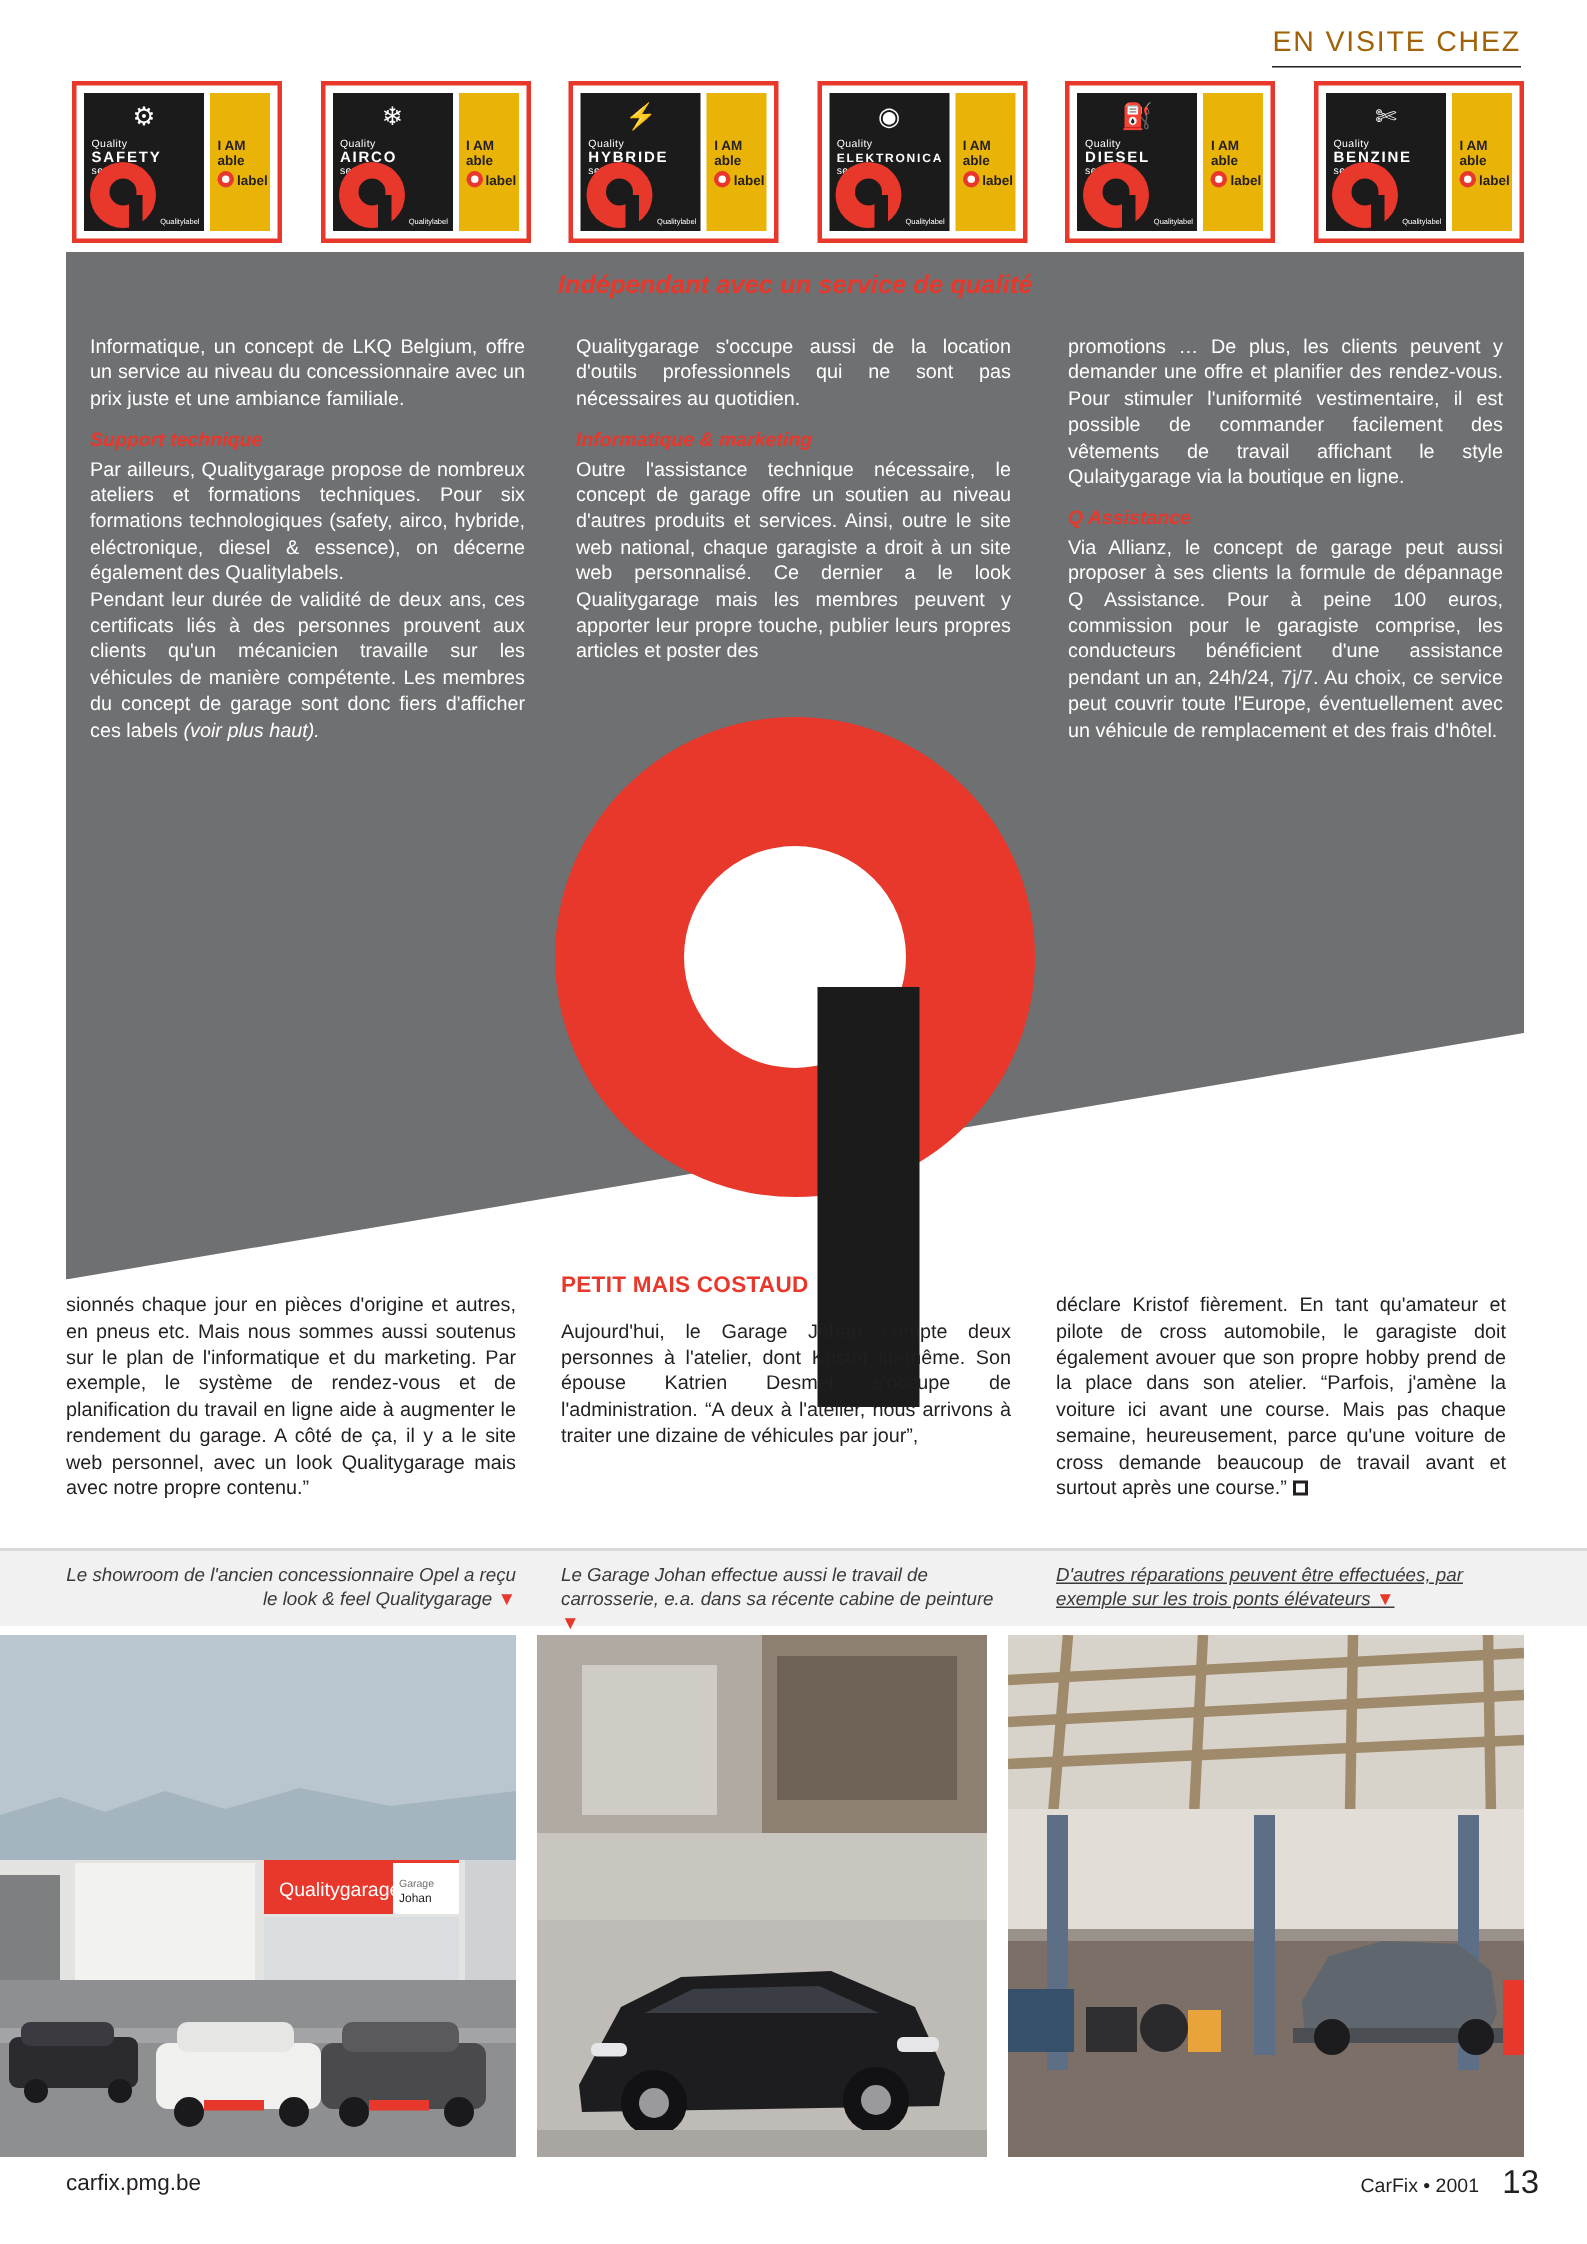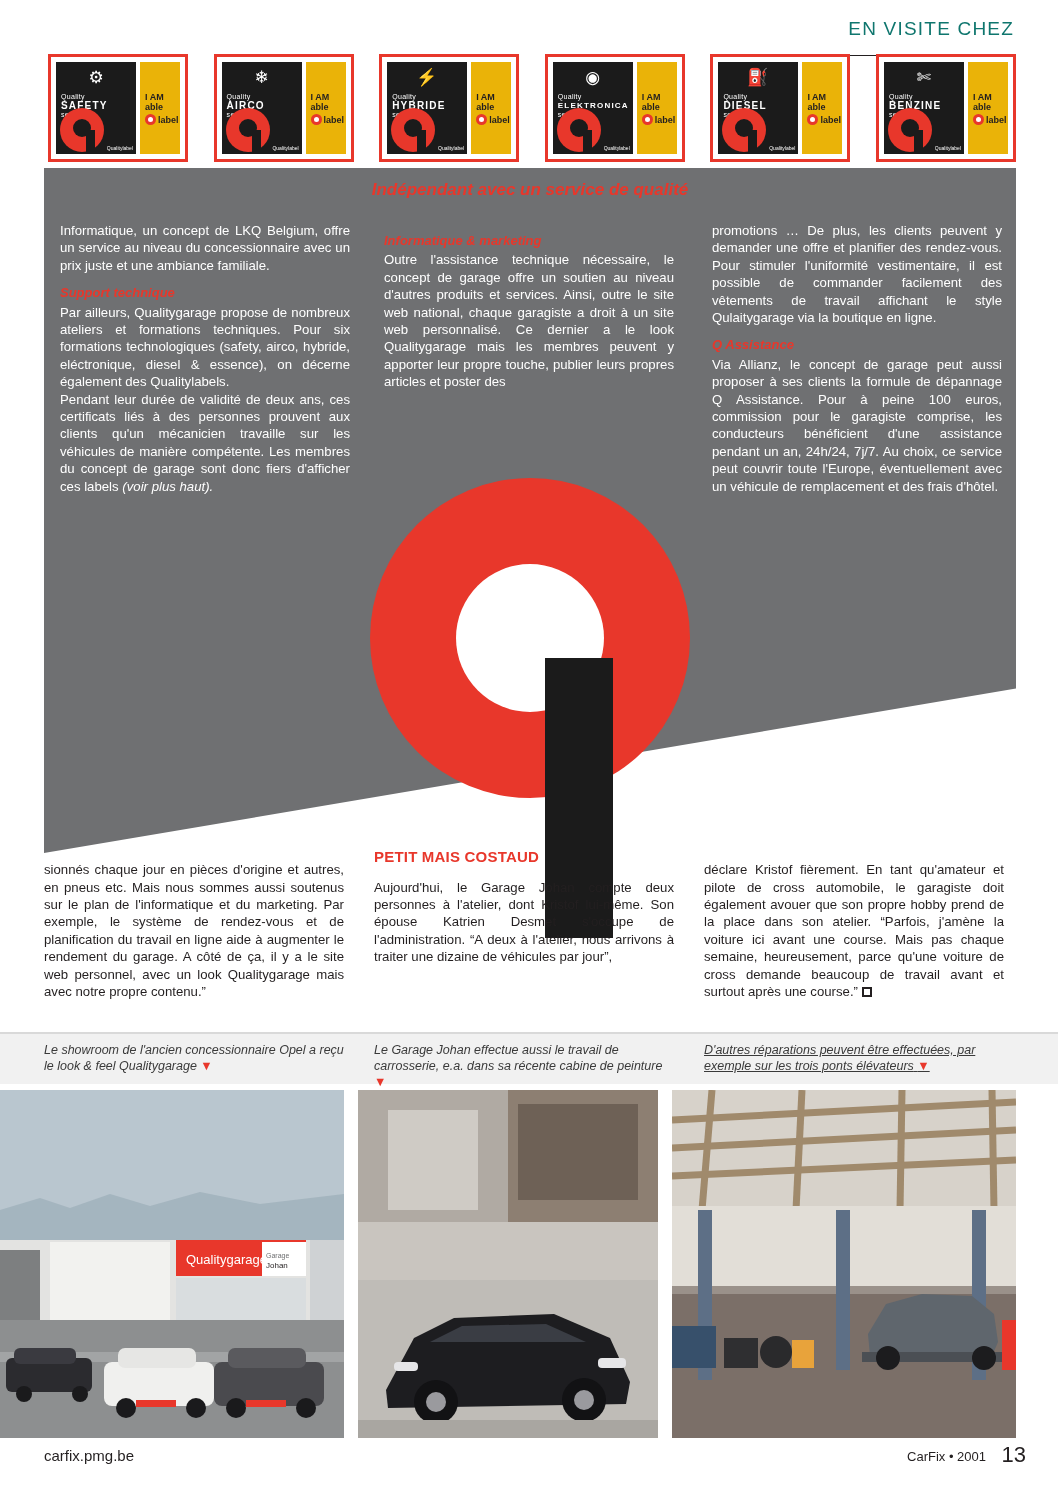--- a/index.html
+++ b/index.html
@@ -8,22 +8,22 @@
     width:1058px; height:1496px;
     background:#ffffff;
     font-family:"Liberation Sans", sans-serif;
     position:relative;
     overflow:hidden;
     color:#231f20;
   }
   
   .header {
     position:absolute; top:18px; right:44px;
-    font-size:19px; letter-spacing:1.2px; color:#0f766e;
-    padding-bottom:15px;
+    font-size:19px; letter-spacing:1.2px; color:#a16207;
+    padding-bottom:4px;
     border-bottom:1.5px solid #231f20;
     width:auto;
   }
   
   .labels {
     position:absolute; left:48px; top:54px; width:968px; height:108px;
     display:flex; justify-content:space-between;
   }
   .label-card {
     width:140px; height:108px; border:3px solid #e8372b; background:#ffffff;
@@ -112,21 +112,21 @@
   .lcol2 { left:330px; }
   .lcol3 { left:660px; }
   .lhead { color:#e8372b; font-weight:bold; font-size:15px; margin-bottom:10px; letter-spacing:.2px;}
   .endmark {
     display:inline-block; width:10px; height:10px; border:2px solid #231f20; margin-left:4px; position:relative; top:1px;
   }
   
   .rule-top { position:absolute; left:0; top:1032px; width:1058px; height:2px; background:#d9d9d9; }
   .caption-band { position:absolute; left:0; top:1034px; width:1058px; height:50px; background:#f1f1f1; }
   .caption { position:absolute; top:1042px; width:300px; font-size:12.5px; line-height:16px; font-style:italic; color:#3a3a3a; }
-  .cap1 { left:44px; }
+  .cap1 { left:44px;text-align:right; }
   .cap2 { left:374px; }
   .cap3 { left:704px; text-align:left;text-decoration:underline; }
   .arrow { color:#e8372b; }
   
   .photo { position:absolute; top:1090px; width:300px; height:348px; overflow:hidden; }
   .p1 { left:0px; width:344px; }
   .p2 { left:358px; width:300px; }
   .p3 { left:672px; width:344px; }
   
   .footer-left { position:absolute; left:44px; bottom:32px; font-size:15px; color:#231f20; }
@@ -265,20 +265,21 @@
 <div class="cols">
 
   <div class="col col1">
     <p>Informatique, un concept de LKQ Belgium, offre un service au niveau du concessionnaire avec un prix juste et une ambiance familiale.</p>
     <div class="sub">Support technique</div>
     <p>Par ailleurs, Qualitygarage propose de nombreux ateliers et formations techniques. Pour six formations technologiques (safety, airco, hybride, eléctronique, diesel &amp; essence), on décerne également des Qualitylabels.</p>
     <p><span>Pendant leur durée de validité de deux ans, ces certificats liés à des personnes prouvent aux clients qu'un mécanicien travaille sur les véhicules de manière compétente. Les membres du concept de garage sont donc fiers d'afficher ces labels</span> <span class="ital">(voir plus haut).</span></p>
   </div>
 
   <div class="col col2">
+    <p>Qualitygarage s'occupe aussi de la location d'outils professionnels qui ne sont pas nécessaires au quotidien.</p>
     <div class="sub">Informatique &amp; marketing</div>
     <p>Outre l'assistance technique nécessaire, le concept de garage offre un soutien au niveau d'autres produits et services. Ainsi, outre le site web national, chaque garagiste a droit à un site web personnalisé. Ce dernier a le look Qualitygarage mais les membres peuvent y apporter leur propre touche, publier leurs propres articles et                     poster des</p>
   </div>
 
   <div class="col col3">
     <p>promotions … De plus, les clients peuvent y demander une offre et planifier des rendez-vous. Pour stimuler l'uniformité vestimentaire, il est possible de commander facilement des vêtements de travail affichant le style Qulaitygarage via la boutique en ligne.</p>
     <div class="sub">Q Assistance</div>
     <p>Via Allianz, le concept de garage peut aussi proposer à ses clients la formule de dépannage Q Assistance. Pour à peine 100 euros, commission pour le garagiste comprise, les conducteurs bénéficient d'une assistance pendant un an, 24h/24, 7j/7. Au choix, ce service peut couvrir toute l'Europe, éventuellement avec un véhicule de remplacement et des frais d'hôtel.</p>
   </div>
 

